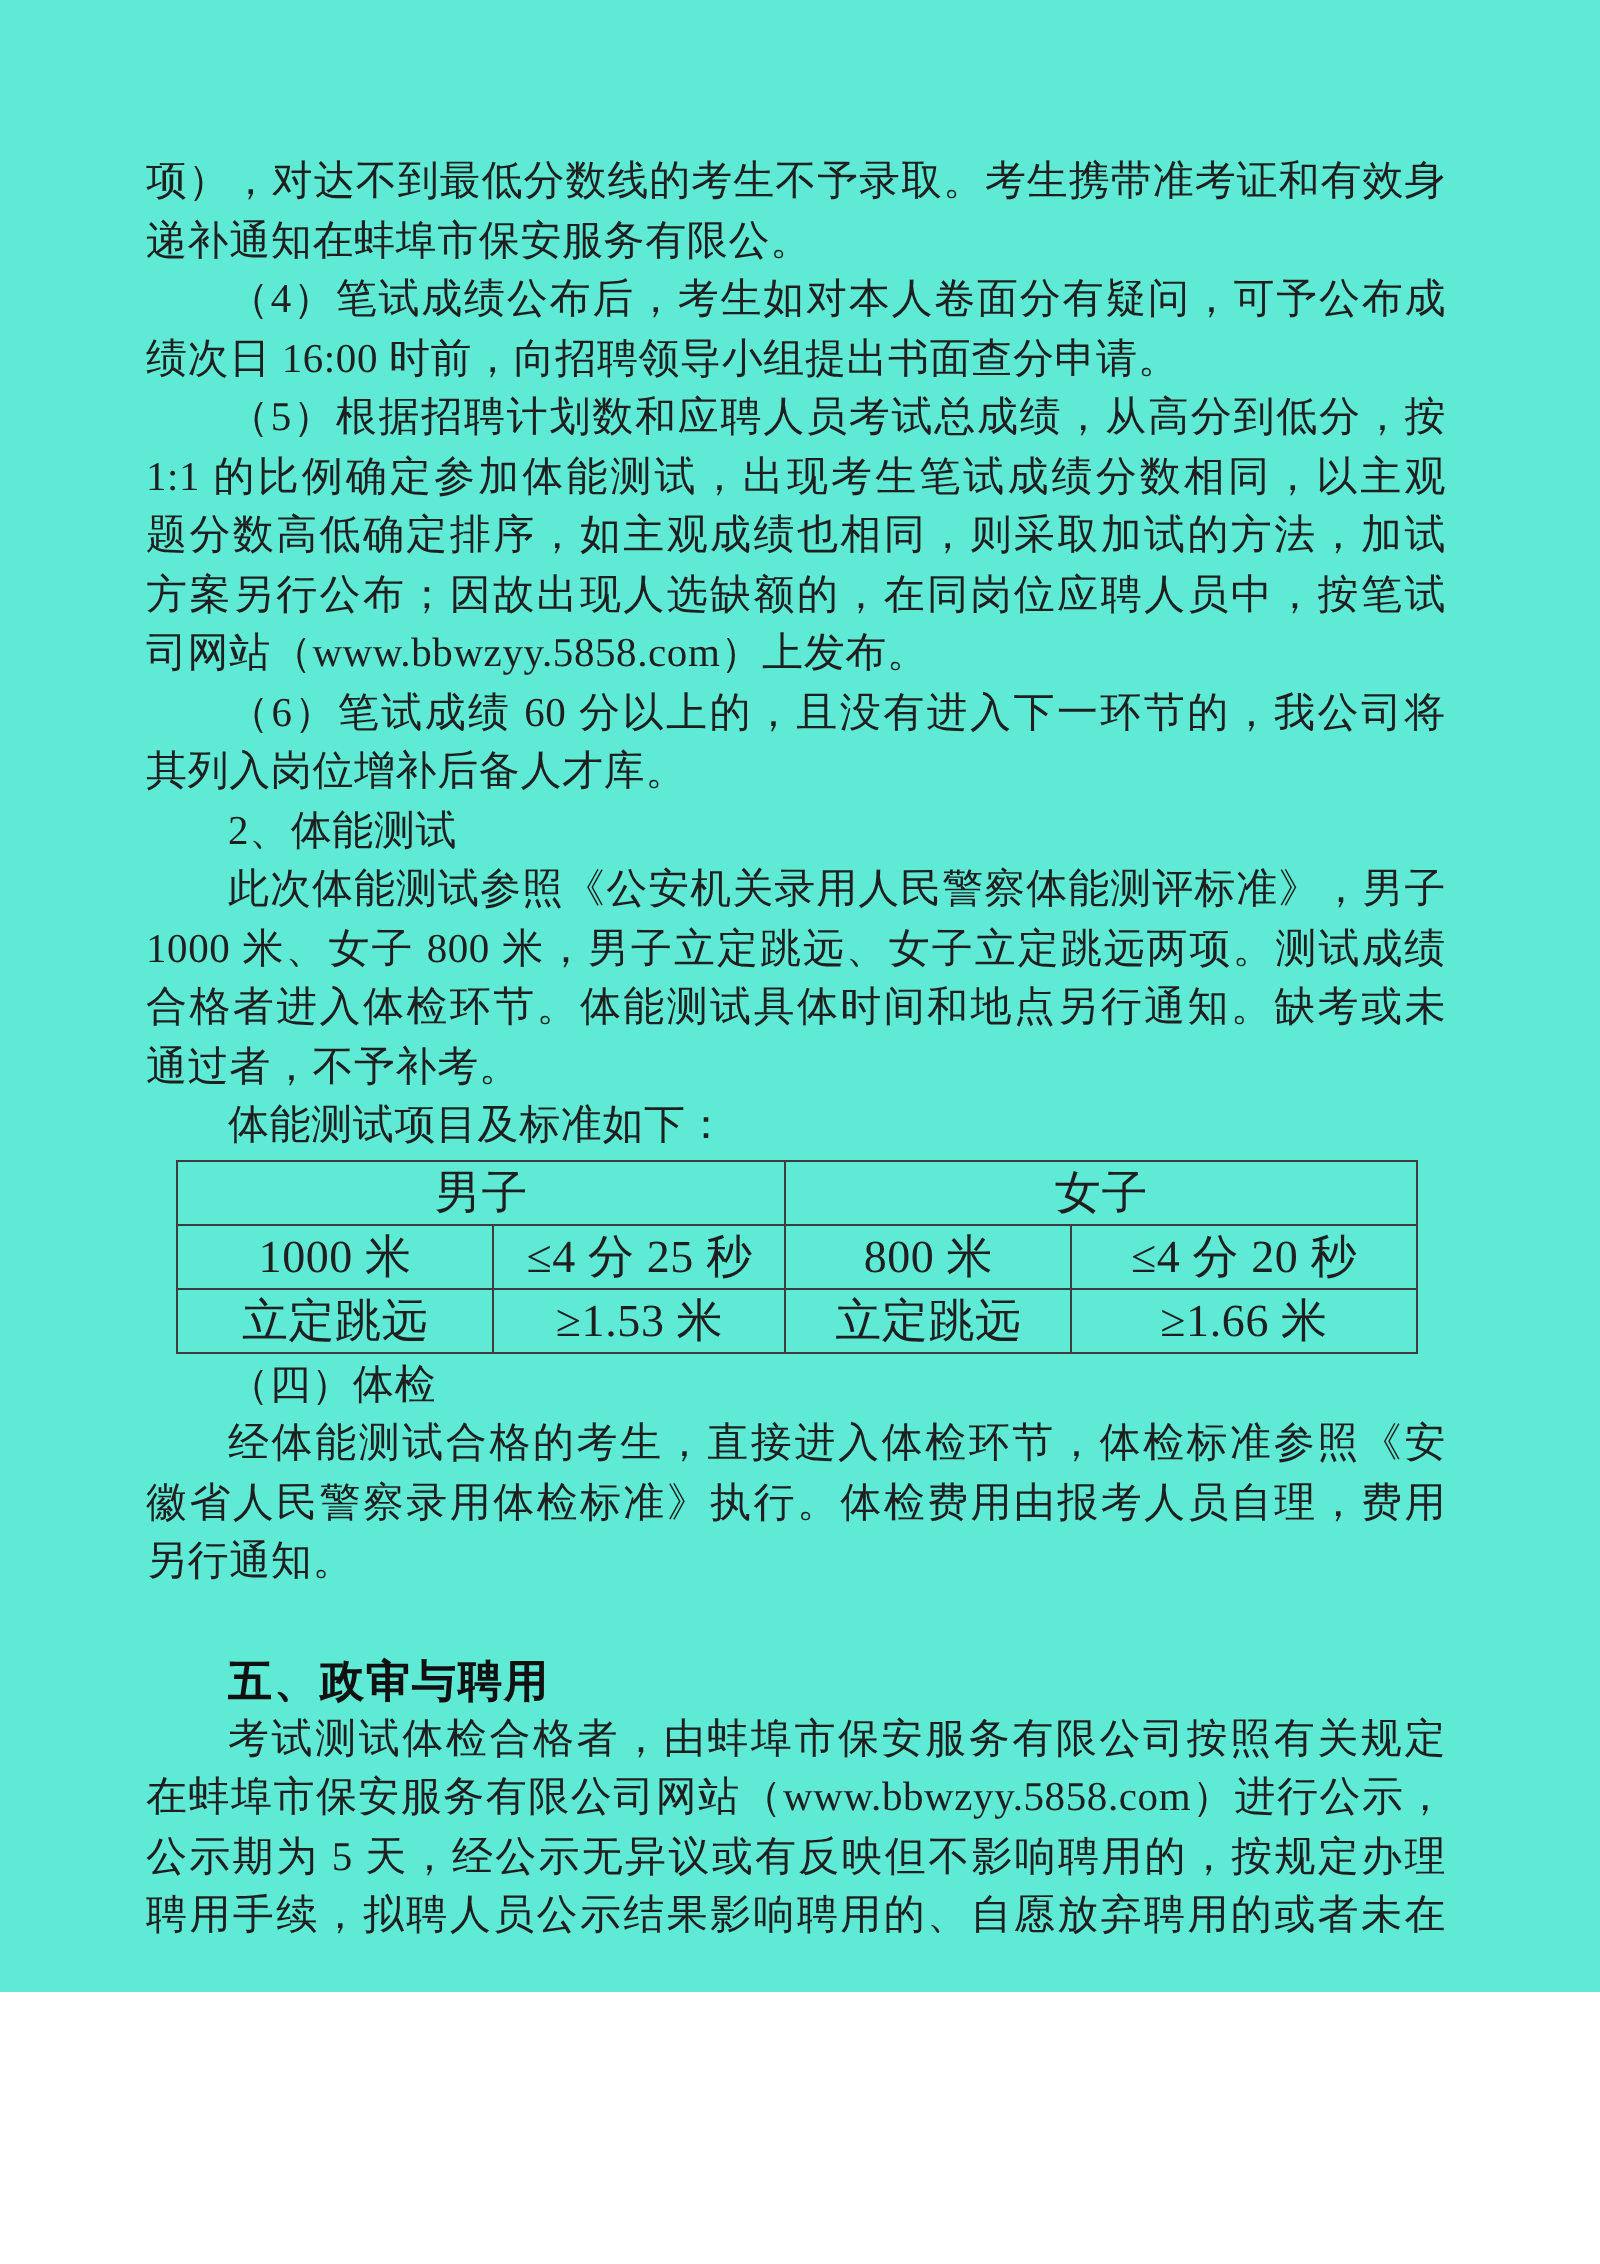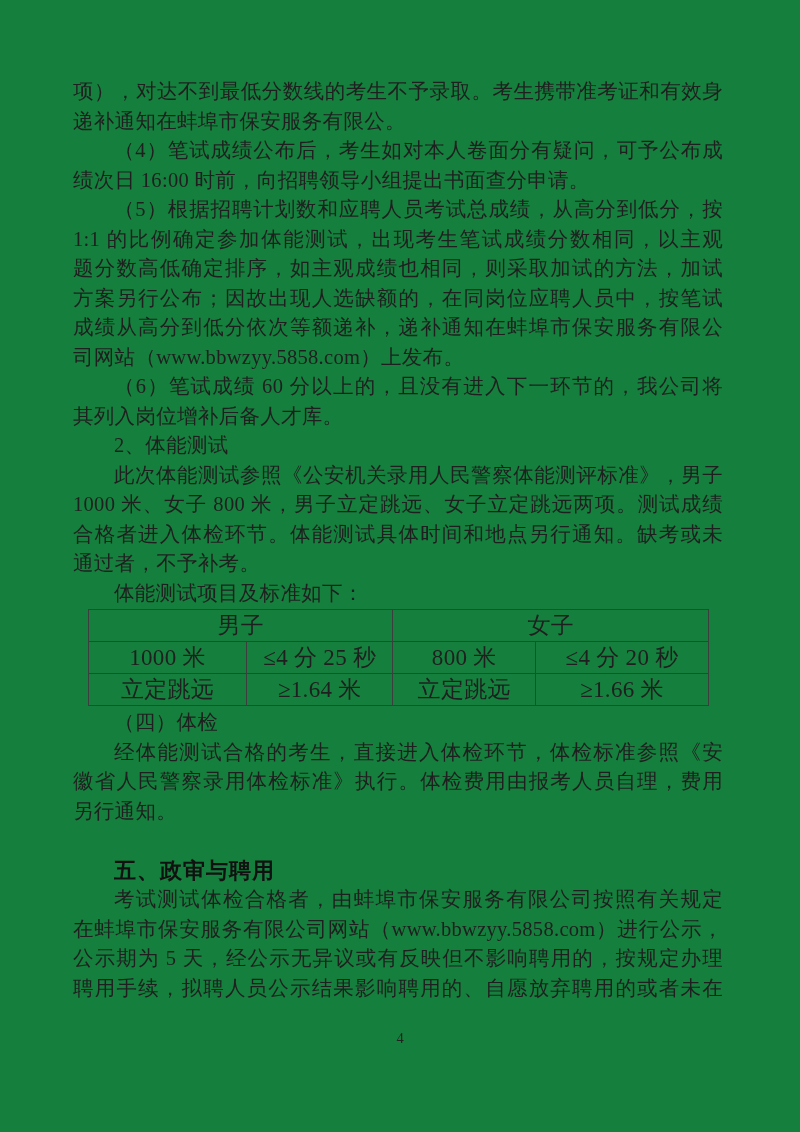--- a/index.html
+++ b/index.html
@@ -3,22 +3,22 @@
 <meta charset="utf-8">
 <style>
   html, body {
     margin: 0;
     padding: 0;
     background: #ffffff;
   }
   .page {
     position: relative;
     width: 800px;
-    height: 1132px;
-    background: #15803d;
+    height: 996px;
+    background: #5eead4;
     overflow: hidden;
     color: #1f1f1f;
     font-family: "Liberation Serif", "DejaVu Serif", serif;
   }
   .content {
     position: absolute;
     left: 73px;
     top: 77px;
     width: 650px;
   }
@@ -82,21 +82,20 @@
   <div class="content">
 
     <p class="ln j">项），对达不到最低分数线的考生不予录取。考生携带准考证和有效身</p>
     <p class="ln">递补通知在蚌埠市保安服务有限公。</p>
     <p class="ln j ind">（4）笔试成绩公布后，考生如对本人卷面分有疑问，可予公布成</p>
     <p class="ln">绩次日 16:00 时前，向招聘领导小组提出书面查分申请。</p>
     <p class="ln j ind">（5）根据招聘计划数和应聘人员考试总成绩，从高分到低分，按</p>
     <p class="ln j">1:1 的比例确定参加体能测试，出现考生笔试成绩分数相同，以主观</p>
     <p class="ln j">题分数高低确定排序，如主观成绩也相同，则采取加试的方法，加试</p>
     <p class="ln j">方案另行公布；因故出现人选缺额的，在同岗位应聘人员中，按笔试</p>
-    <p class="ln j">成绩从高分到低分依次等额递补，递补通知在蚌埠市保安服务有限公</p>
     <p class="ln">司网站（www.bbwzyy.5858.com）上发布。</p>
     <p class="ln j ind">（6）笔试成绩 60 分以上的，且没有进入下一环节的，我公司将</p>
     <p class="ln">其列入岗位增补后备人才库。</p>
     <p class="ln ind">2、体能测试</p>
     <p class="ln j ind">此次体能测试参照《公安机关录用人民警察体能测评标准》，男子</p>
     <p class="ln j">1000 米、女子 800 米，男子立定跳远、女子立定跳远两项。测试成绩</p>
     <p class="ln j">合格者进入体检环节。体能测试具体时间和地点另行通知。缺考或未</p>
     <p class="ln">通过者，不予补考。</p>
     <p class="ln ind">体能测试项目及标准如下：</p>
 
@@ -113,21 +112,21 @@
         <td colspan="2">女子</td>
       </tr>
       <tr>
         <td>1000 米</td>
         <td>≤4 分 25 秒</td>
         <td>800 米</td>
         <td>≤4 分 20 秒</td>
       </tr>
       <tr>
         <td>立定跳远</td>
-        <td>≥1.64 米</td>
+        <td>≥1.53 米</td>
         <td>立定跳远</td>
         <td>≥1.66 米</td>
       </tr>
     </tbody>
       </table>
 
     <p class="ln ind">（四）体检</p>
     <p class="ln j ind">经体能测试合格的考生，直接进入体检环节，体检标准参照《安</p>
     <p class="ln j">徽省人民警察录用体检标准》执行。体检费用由报考人员自理，费用</p>
     <p class="ln">另行通知。</p>

